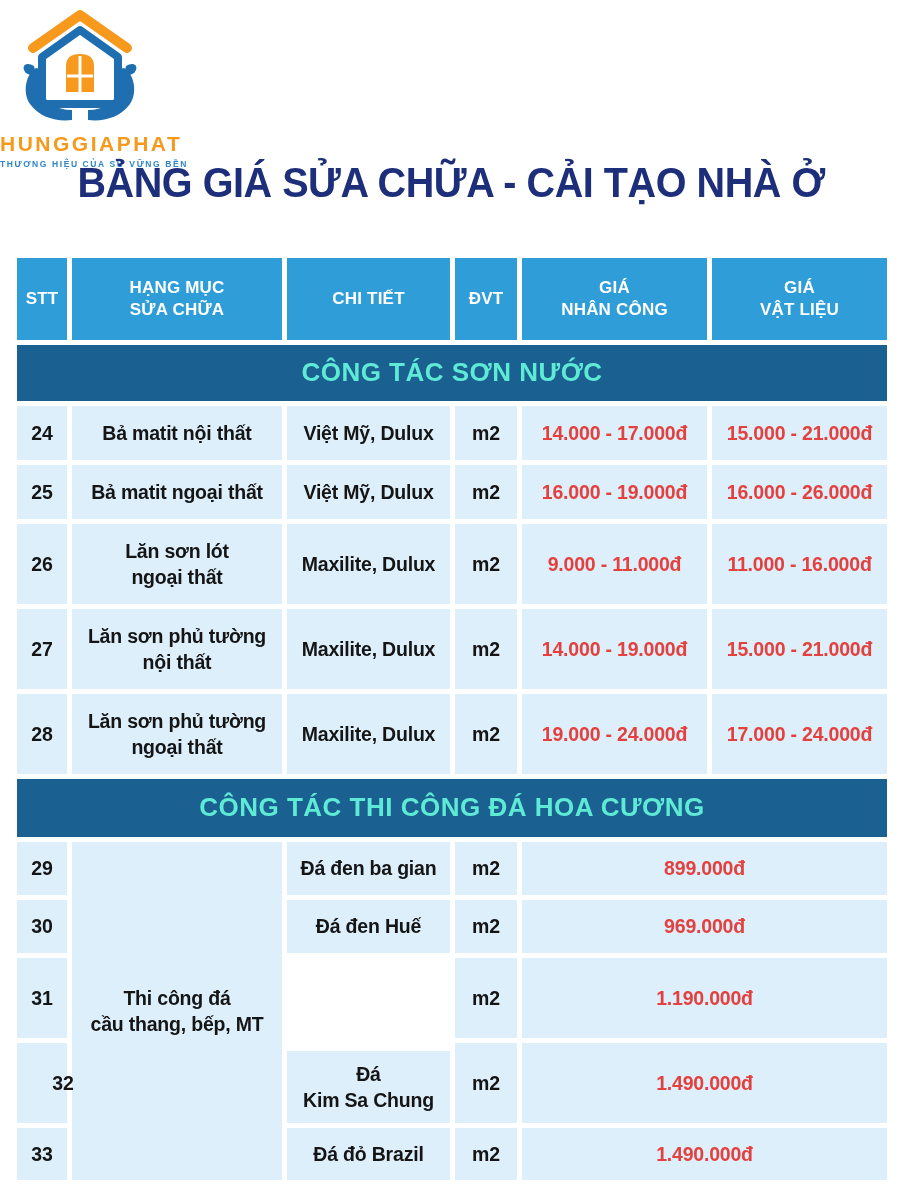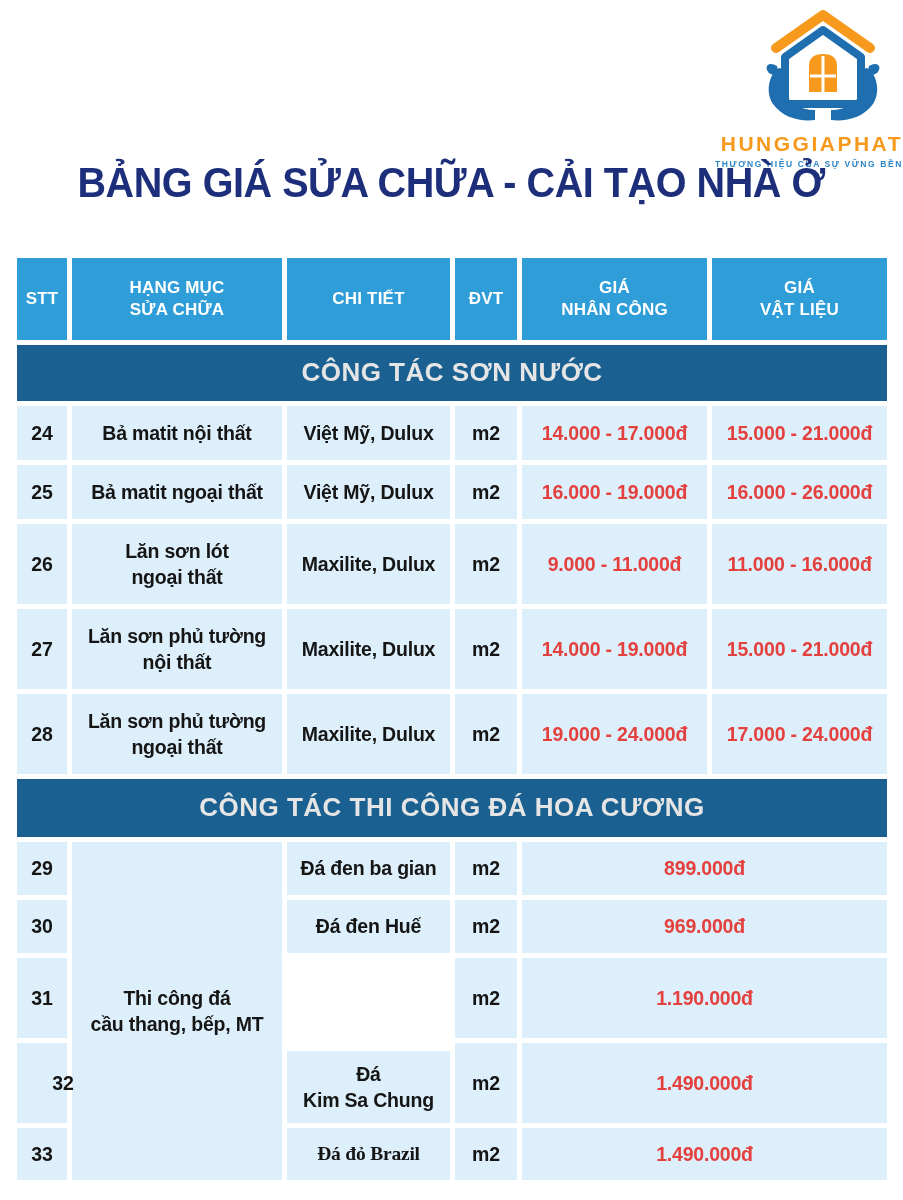--- a/index.html
+++ b/index.html
@@ -16,21 +16,21 @@
   *{margin:0;padding:0;box-sizing:border-box;}
   html,body{width:903px;height:1200px;}
   body{
     position:relative;
     background:#ffffff;
     font-family:"Liberation Sans", sans-serif;
     overflow:hidden;
   }
   .logo-wrap{
     position:absolute; top:8px; left:0; width:903px;
-    display:flex; flex-direction:column; align-items:flex-end;
+    display:flex; flex-direction:column; align-items:flex-start;
   }
   .brand{
     margin-top:2px;
     color:var(--logoorange);
     font-weight:bold; font-size:21px; letter-spacing:2.5px;
   }
   .tagline{
     margin-top:3px;
     color:var(--tagblue);
     font-size:8.5px; font-weight:bold; letter-spacing:1.6px;
@@ -64,21 +64,21 @@
     white-space:pre-line; line-height:1.35;
     letter-spacing:-0.2px;
   }
   .colhead{
     background:var(--azure);
     color:#ffffff; font-size:17px; line-height:1.3; letter-spacing:0.2px;
   }
   .sechead{
     grid-column:1 / -1;
     background:var(--navyband);
-    color:#e5e5e5; font-size:26px; letter-spacing:0.5px;
+    color:#5eead4; font-size:26px; letter-spacing:0.5px;
     white-space:nowrap;
   }
   .price{ color:var(--pricered); }
   .span2{ grid-column:5 / span 2; }
 </style>
 </head>
 <body>
 
 <div class="logo-wrap">
   <svg width="160" height="122" viewBox="0 0 160 122">
@@ -175,16 +175,16 @@
   <div class="cell" style="grid-column:4; grid-row:11;">m2</div>
   <div class="cell price span2" style="grid-row:11;">1.190.000đ</div>
 
   <div class="cell" style="grid-column:1; grid-row:12;padding-left:42px;">32</div>
   <div class="cell" style="grid-column:3; grid-row:12;margin-top:8px;">Đá
 Kim Sa Chung</div>
   <div class="cell" style="grid-column:4; grid-row:12;">m2</div>
   <div class="cell price span2" style="grid-row:12;">1.490.000đ</div>
 
   <div class="cell" style="grid-column:1; grid-row:13;">33</div>
-  <div class="cell" style="grid-column:3; grid-row:13;font-family:Liberation Serif, serif;">Đá đỏ Brazil</div>
+  <div class="cell" style="grid-column:3; grid-row:13;">Đá đỏ Brazil</div>
   <div class="cell" style="grid-column:4; grid-row:13;">m2</div>
   <div class="cell price span2" style="grid-row:13;">1.490.000đ</div>
 </div>
 
 </body></html>

